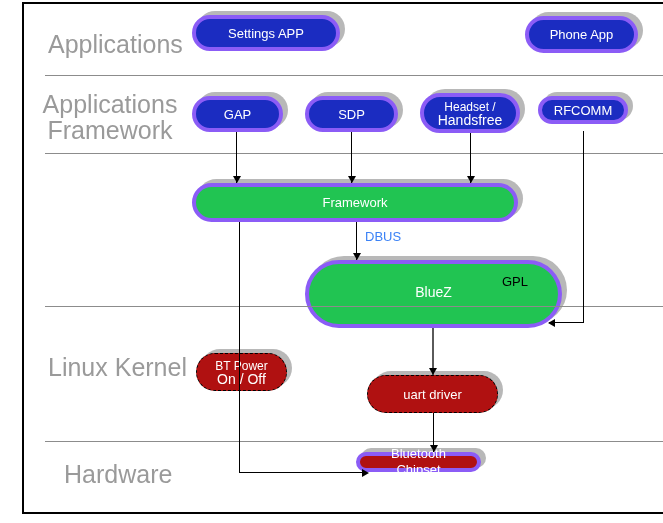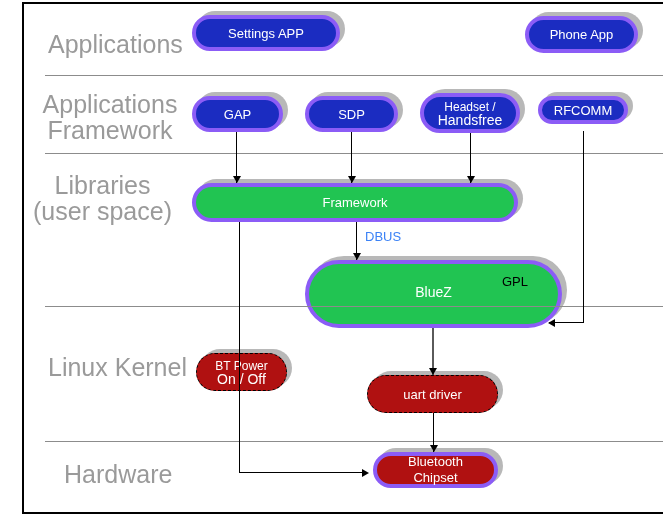--- a/index.html
+++ b/index.html
@@ -48,24 +48,20 @@
   <div class="divider" style="top:153px;"></div>
   <div class="divider" style="top:306px;"></div>
   <div class="divider" style="top:441px;"></div>
 
   <div class="layer-label" style="left:28px; top:31px;">
     <div>Applications</div>
   </div>
   <div class="layer-label" style="left:20px; top:91px; width:140px;">
     <div>Applications</div>
     <div>Framework</div>
-  </div>
-  <div class="layer-label" style="left:5px; top:172px; width:155px;">
-    <div>Libraries</div>
-    <div>(user space)</div>
   </div>
   <div class="layer-label" style="left:28px; top:354px;">
     <div>Linux Kernel</div>
   </div>
   <div class="layer-label" style="left:44px; top:461px;">
     <div>Hardware</div>
   </div>
 
   <div class="line" style="left:216px; top:132px; width:1px; height:51px;"></div>
   <div class="ah down" style="left:213px; top:176px;"></div>
@@ -124,18 +120,18 @@
   </div>
 
   <div class="pill red dashed" style="left:347px; top:375px; width:131px; height:38px;">
     <div>uart driver</div>
   </div>
   <div class="pill red dashed" style="left:176px; top:353px; width:91px; height:38px; font-size:12px; line-height:14px;">
     <div>BT Power</div>
     <div class="sub">On / Off</div>
   </div>
 
-  <div class="pill red" style="left:353px; top:452px; width:125px; height:36px; line-height:16px;">
+  <div class="pill red" style="left:336px; top:452px; width:125px; height:20px; line-height:16px;">
     <div>Bluetooth</div>
     <div>Chipset</div>
   </div>
 
 </div>
 
 </body></html>

